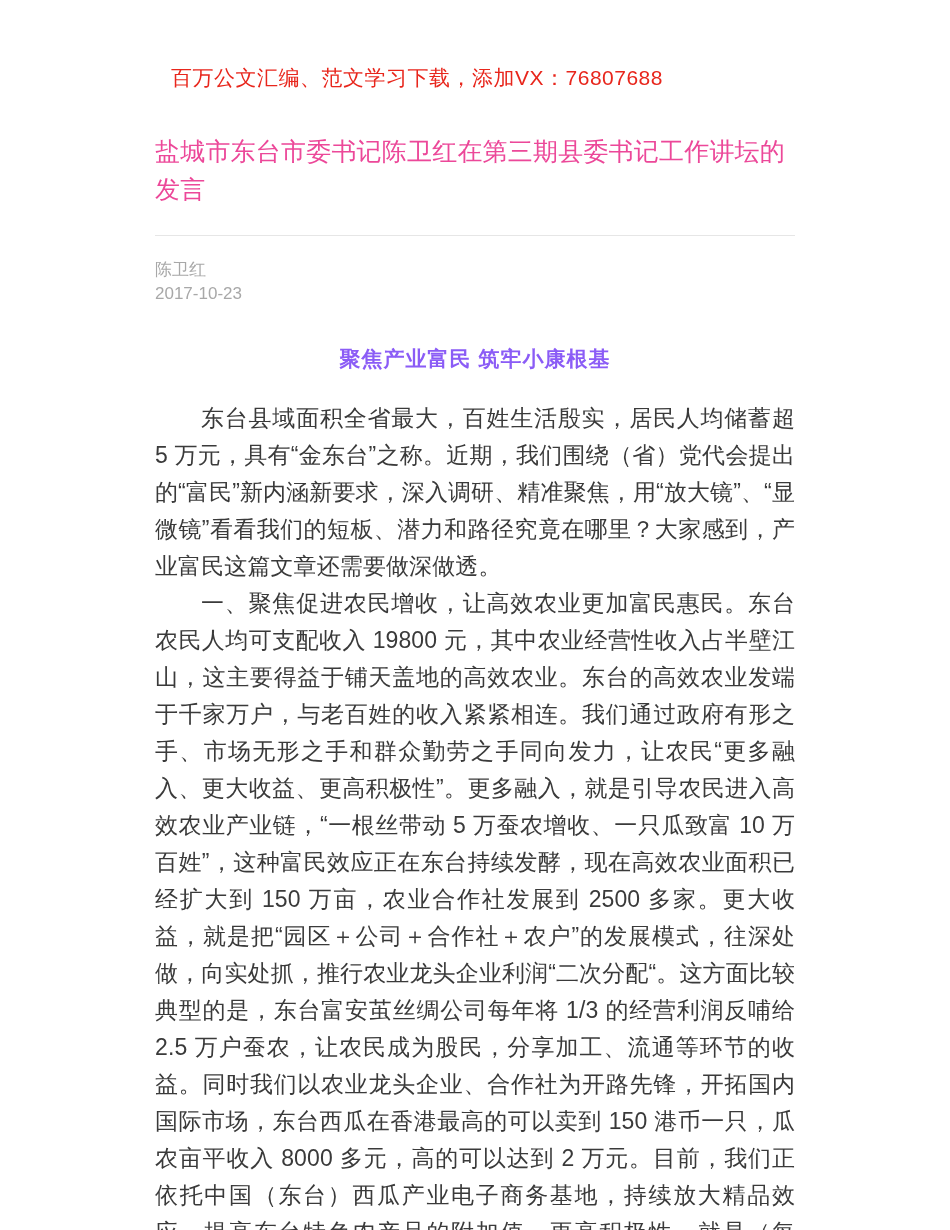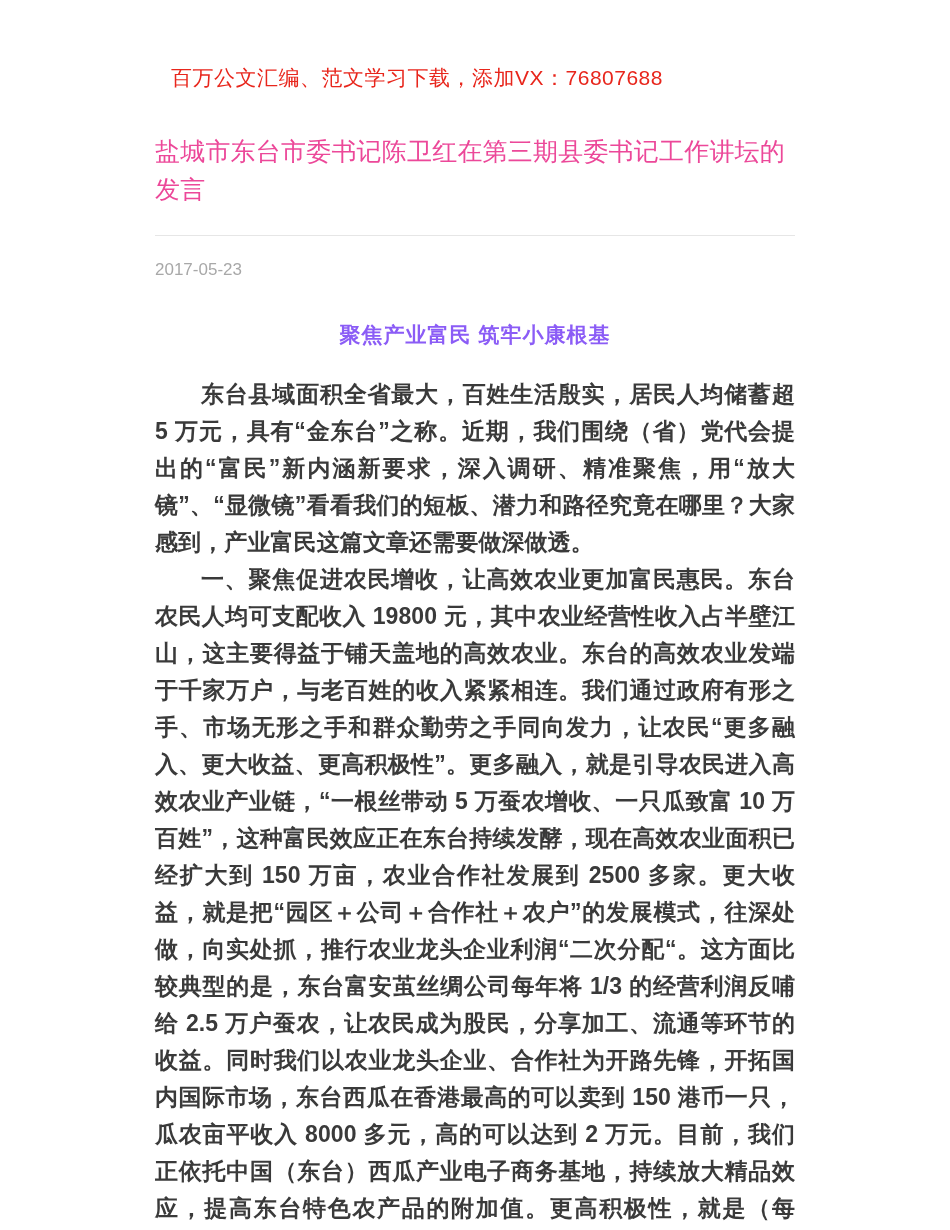--- a/index.html
+++ b/index.html
@@ -77,39 +77,39 @@
   }
   .para {
     font-size: 23px;
     line-height: 37px;
     color: #3a3a3a;
     text-align: justify;
     text-justify: inter-ideograph;
     text-indent: 2em;
     margin: 0;
     letter-spacing: 0.1px;
-    font-weight: bold;
   }
   .para + .para { margin-top: 0; }
 </style>
 </head>
 <body>
 
 <div class="page">
 
   <div class="promo-banner">百万公文汇编、范文学习下载，添加VX：76807688</div>
 
   <div class="article">
 
     <h1 class="doc-title">盐城市东台市委书记陈卫红在第三期县委书记工作讲坛的发言</h1>
 
     <hr class="title-divider">
 
     <div class="meta">
-      <div>2017-05-23</div>
+      <div>陈卫红</div>
+      <div>2017-10-23</div>
     </div>
 
     <div class="section-heading">聚焦产业富民  筑牢小康根基</div>
 
     <div class="body-text">
       <p class="para">东台县域面积全省最大，百姓生活殷实，居民人均储蓄超 5 万元，具有“金东台”之称。近期，我们围绕（省）党代会提出的“富民”新内涵新要求，深入调研、精准聚焦，用“放大镜”、“显微镜”看看我们的短板、潜力和路径究竟在哪里？大家感到，产业富民这篇文章还需要做深做透。</p>
       <p class="para">一、聚焦促进农民增收，让高效农业更加富民惠民。东台农民人均可支配收入 19800 元，其中农业经营性收入占半壁江山，这主要得益于铺天盖地的高效农业。东台的高效农业发端于千家万户，与老百姓的收入紧紧相连。我们通过政府有形之手、市场无形之手和群众勤劳之手同向发力，让农民“更多融入、更大收益、更高积极性”。更多融入，就是引导农民进入高效农业产业链，“一根丝带动 5 万蚕农增收、一只瓜致富 10 万百姓”，这种富民效应正在东台持续发酵，现在高效农业面积已经扩大到 150 万亩，农业合作社发展到 2500 多家。更大收益，就是把“园区＋公司＋合作社＋农户”的发展模式，往深处做，向实处抓，推行农业龙头企业利润“二次分配“。这方面比较典型的是，东台富安茧丝绸公司每年将 1/3 的经营利润反哺给 2.5 万户蚕农，让农民成为股民，分享加工、流通等环节的收益。同时我们以农业龙头企业、合作社为开路先锋，开拓国内国际市场，东台西瓜在香港最高的可以卖到 150 港币一只，瓜农亩平收入 8000 多元，高的可以达到 2 万元。目前，我们正依托中国（东台）西瓜产业电子商务基地，持续放大精品效应，提高东台特色农产品的附加值。更高积极性，就是（每年）拿出 6000 多万元的引导资金，培育新型农业经营主体，推进农业“接二连三”工程，充分激发农村发展活力。我们感</p>
     </div>
 
   </div>

